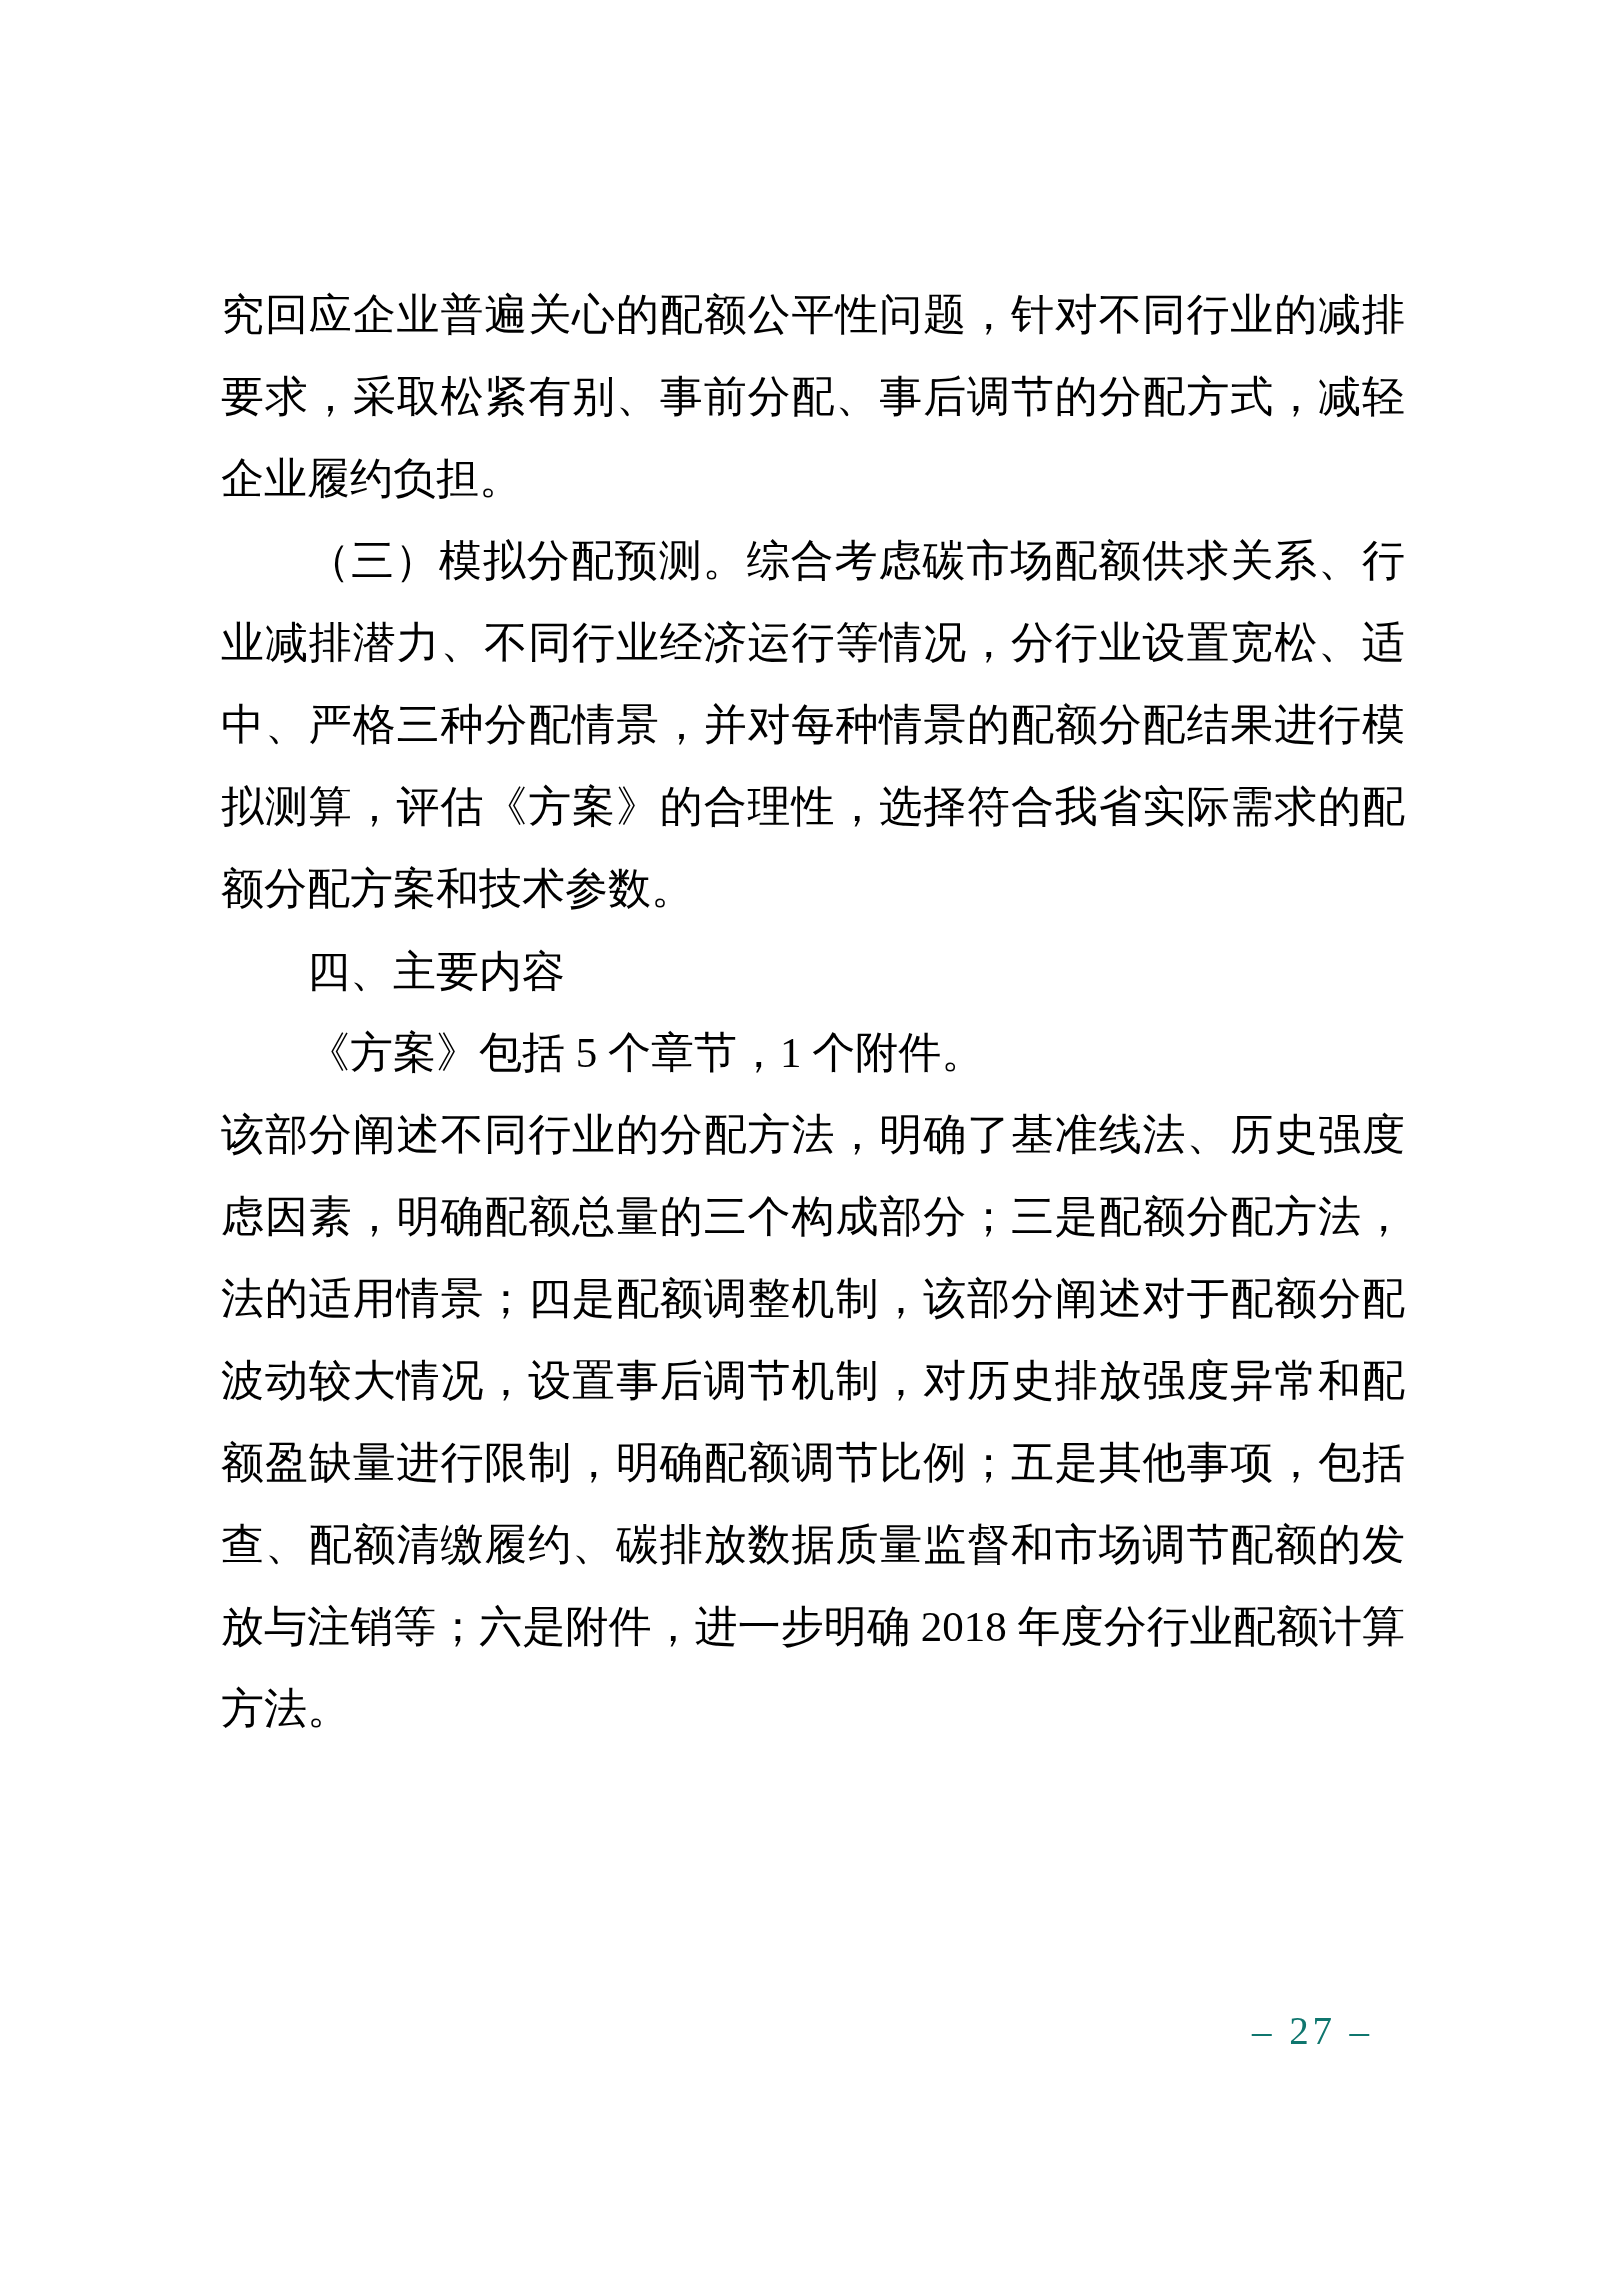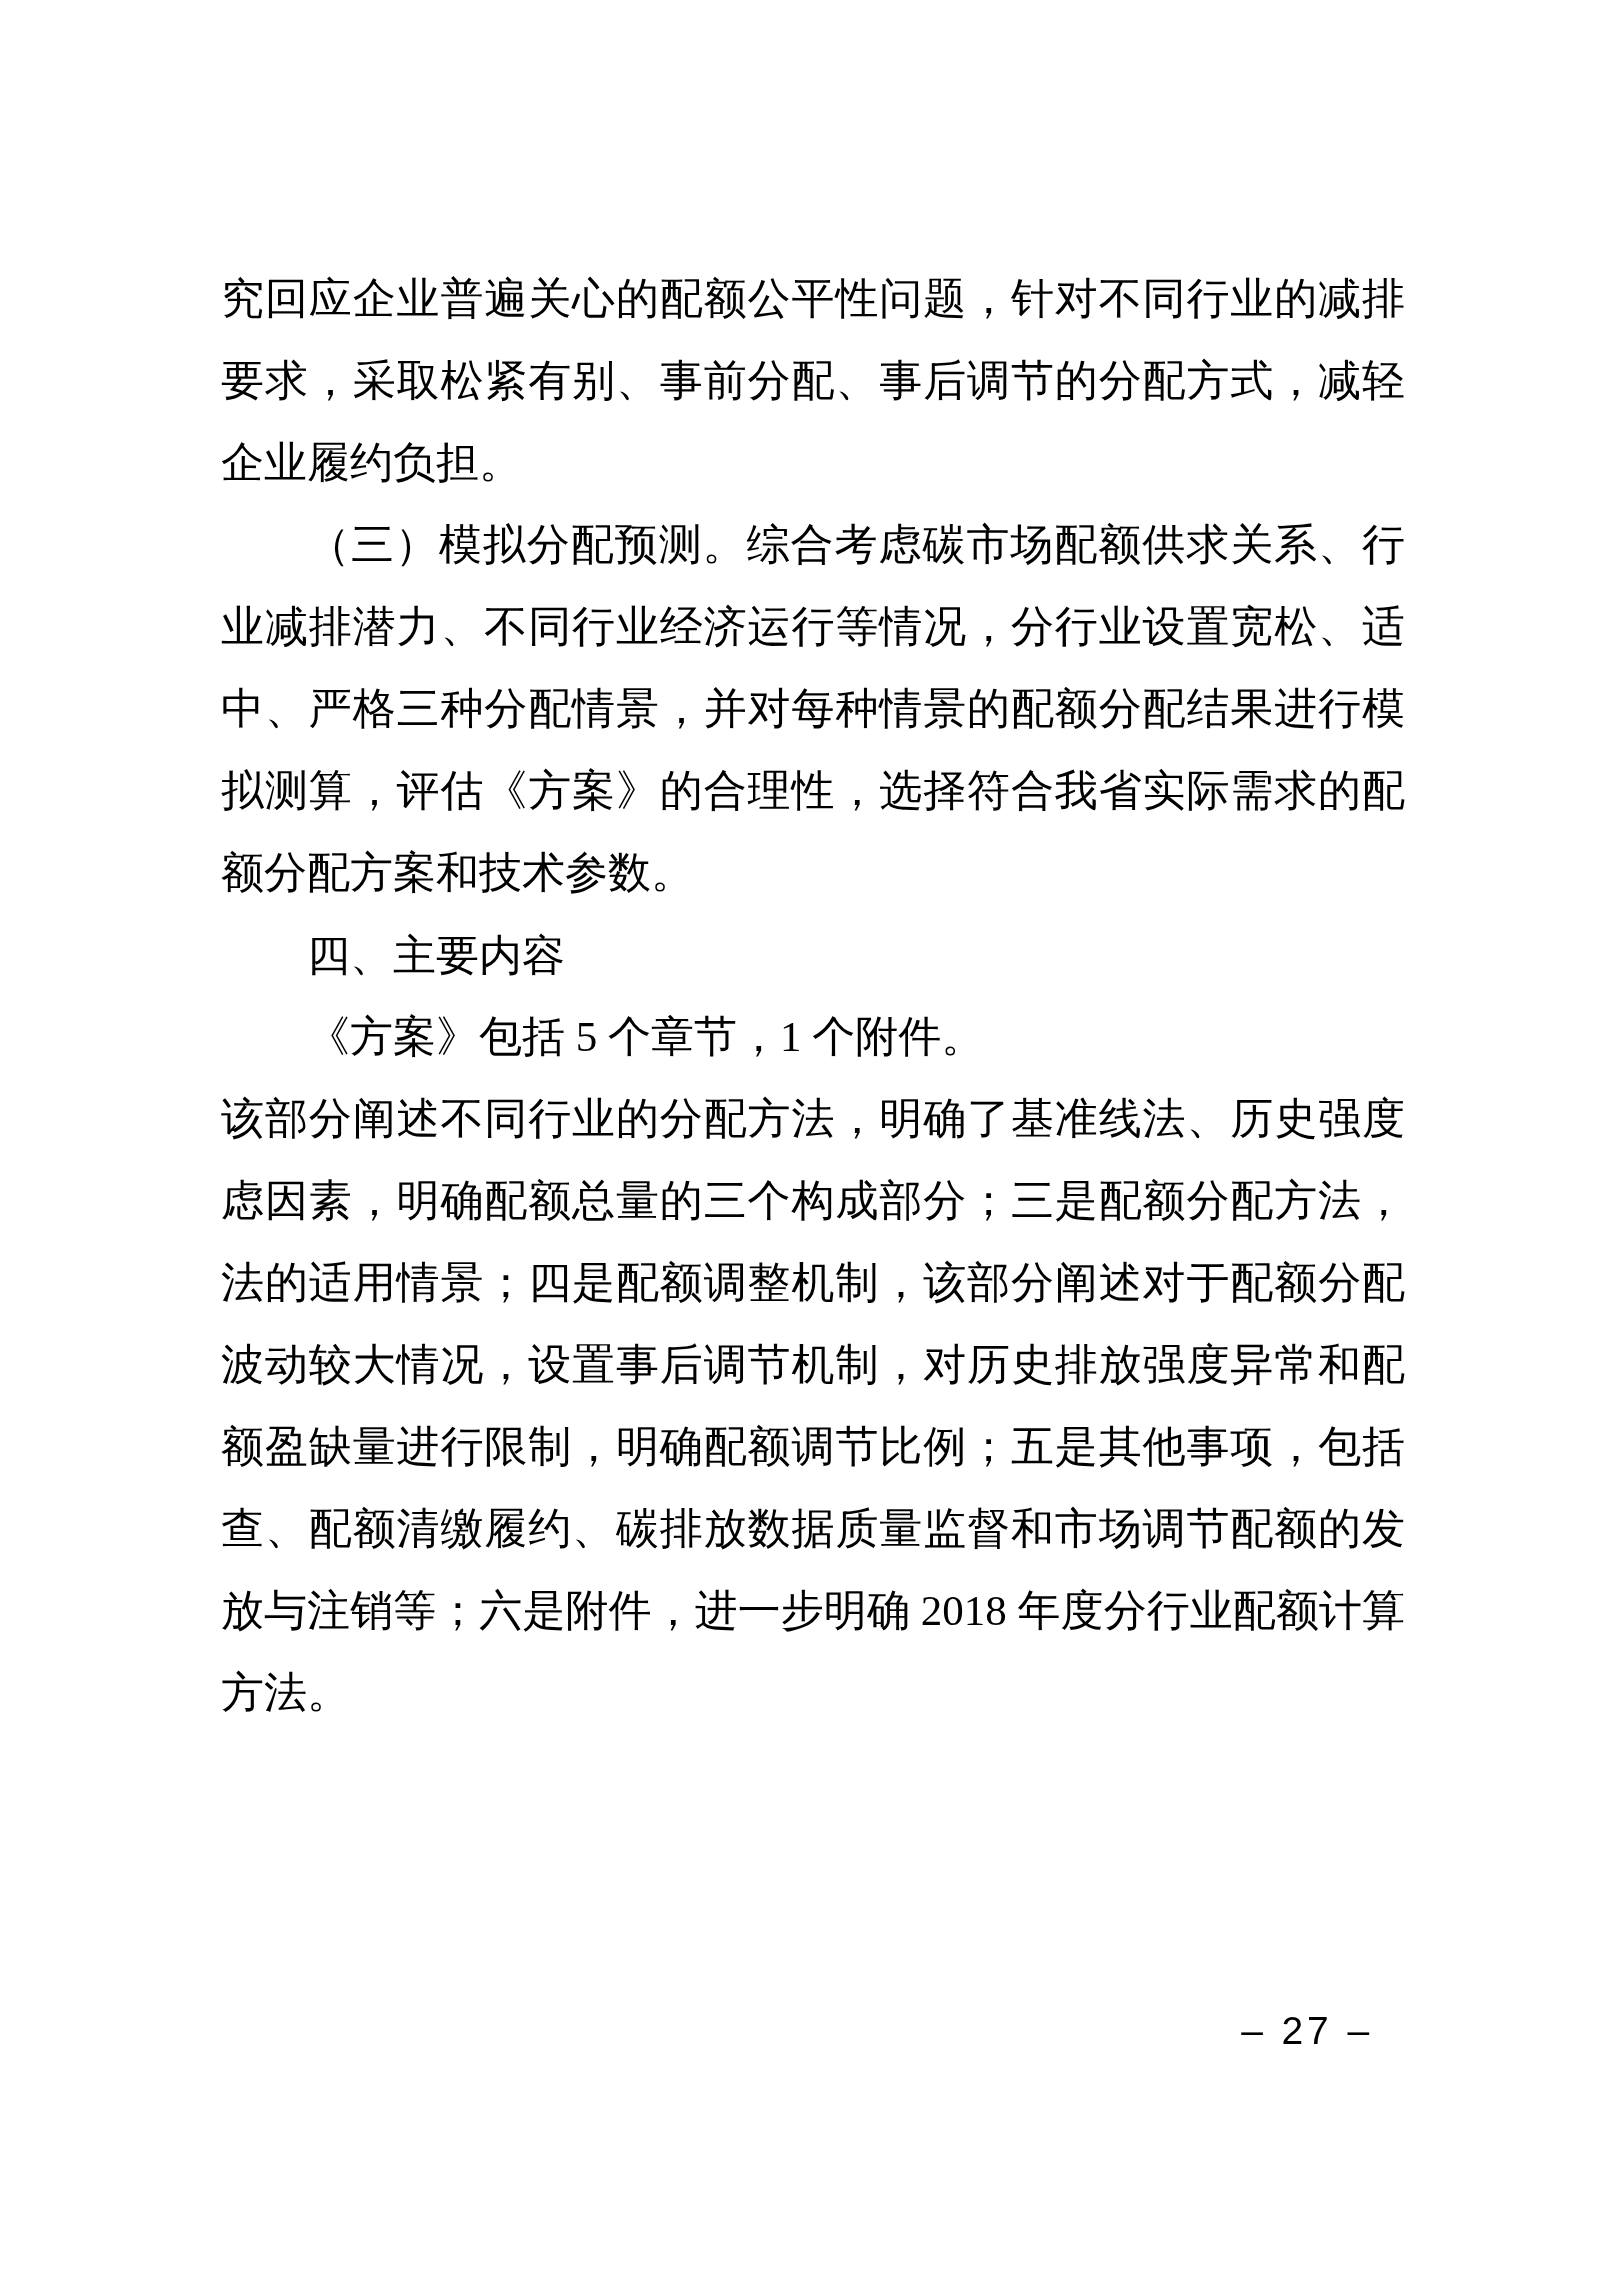--- a/index.html
+++ b/index.html
@@ -11,21 +11,21 @@
     position: relative;
     width: 1620px;
     height: 2292px;
     background: #ffffff;
     overflow: hidden;
     font-family: "Liberation Serif", serif;
   }
   .doc-body {
     position: absolute;
     left: 221px;
-    top: 258px;
+    top: 274px;
     width: 1184px;
   }
   .line {
     font-family: "Liberation Serif", serif;
     font-size: 43px;
     line-height: 82px;
     height: 82px;
     color: #000000;
     text-align: justify;
     text-justify: inter-character;
@@ -43,25 +43,25 @@
   .line.heading {
     font-family: "Liberation Sans", sans-serif;
     font-weight: bold;
   }
   .page-number {
     position: absolute;
     top: 2009px;
     left: 221px;
     width: 1152px;
     text-align: right;
-    font-family: Liberation Sans, sans-serif;
+    font-family: Liberation Serif, serif;
     font-size: 39px;
     line-height: 43px;
     letter-spacing: 3.9px;
-    color: #000000;
+    color: #0f766e;
   }
 </style>
 </head>
 <body>
 
 <div class="page">
   <div class="doc-body" id="doc-body">
       <div class="line fill"><span class="">究回应企业普遍关心的配额公平性问题，针对不同行业的减排</span></div>
       <div class="line fill"><span class="">要求，采取松紧有别、事前分配、事后调节的分配方式，减轻</span></div>
       <div class="line"><span class="">企业履约负担。</span></div>

